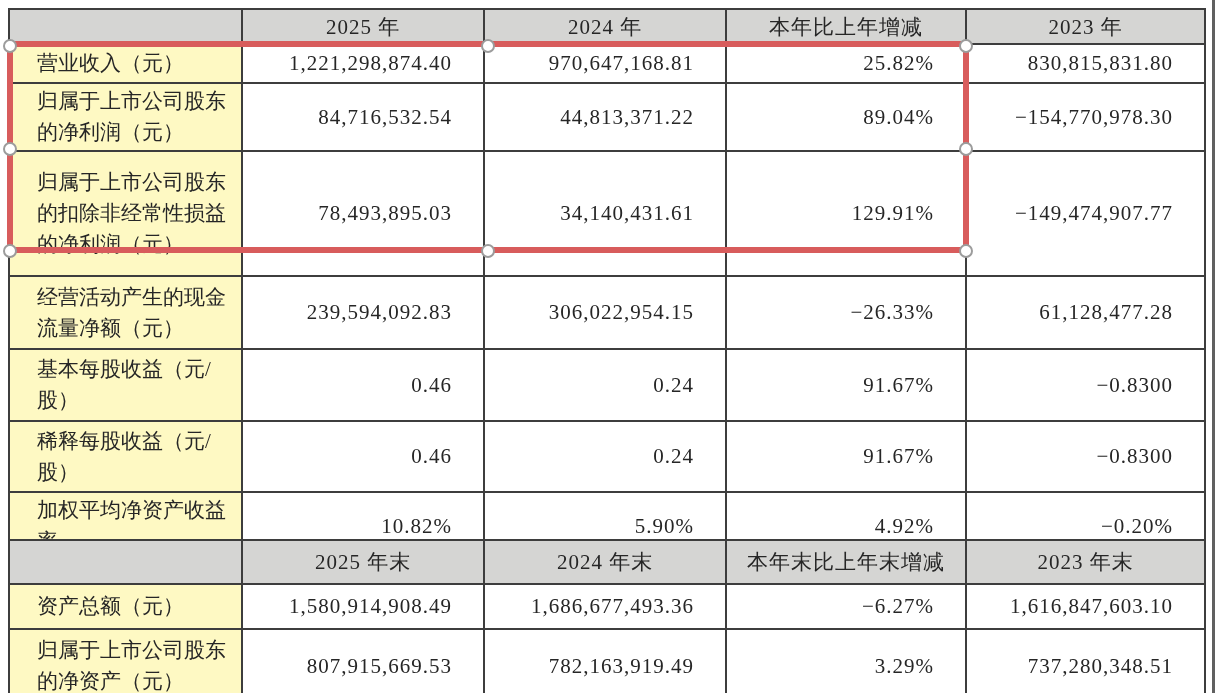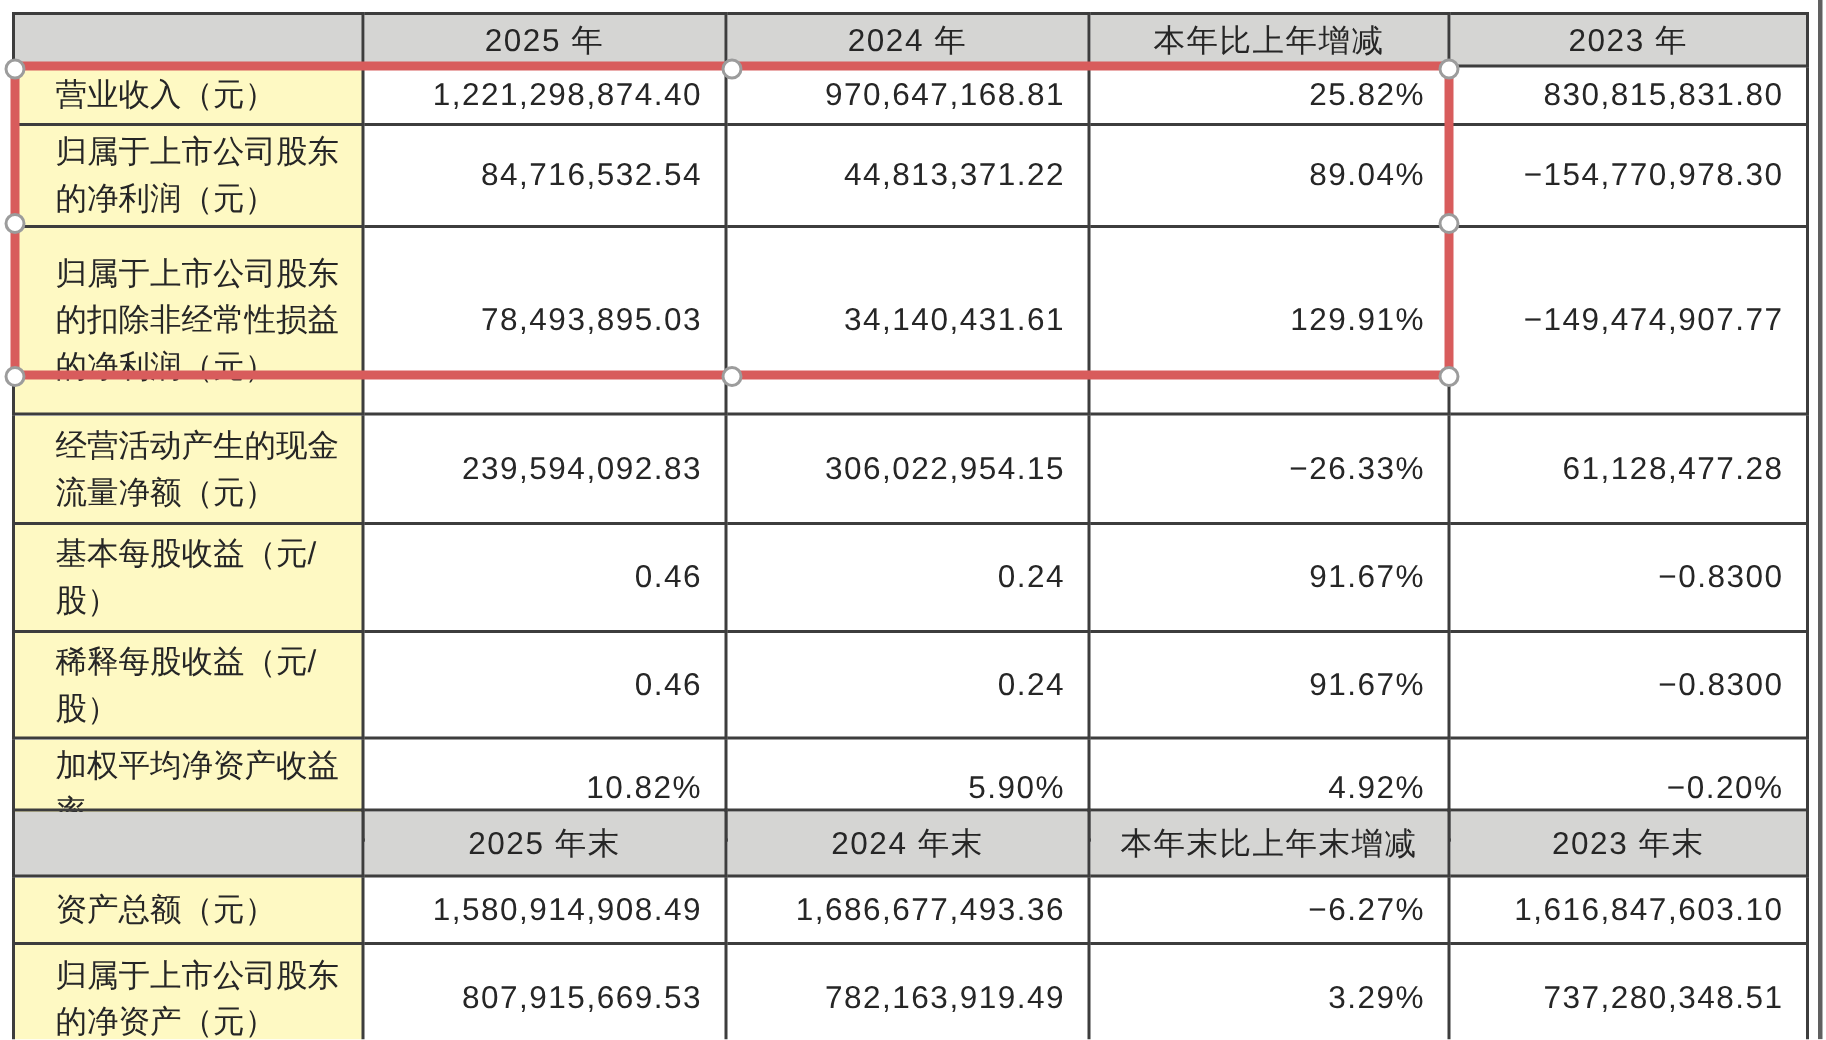--- a/index.html
+++ b/index.html
@@ -1,30 +1,30 @@
 <!DOCTYPE html>
 <html><head>
 <meta charset="utf-8">
 <style>
   html,body{margin:0;padding:0;background:#ffffff;}
   .stage{
     position:relative;width:1217px;height:693px;background:#ffffff;overflow:hidden;
-    font-family:Liberation Sans, sans-serif;color:#262626;
+    font-family:Liberation Serif, serif;color:#262626;
   }
   table.fin{border-collapse:collapse;table-layout:fixed;position:absolute;left:8px;}
   .t1{top:8px;}
   .t2{top:539px;}
   .fin td{
     border:2px solid #3d3d3d;font-size:21px;vertical-align:middle;overflow:hidden;
     box-sizing:border-box;
   }
   col.c0{width:233px;} col.c1{width:242px;} col.c2{width:242px;} col.c3{width:240px;} col.c4{width:239px;}
   .hdr{background:#d5d5d3;text-align:center;letter-spacing:1px;}
   .lbl{background:#fef9c3;text-align:left;padding:2px 10px 2px 27px;line-height:31px;}
-  .num{background:#ffffff;text-align:right;padding-right:15px;letter-spacing:1px;white-space:nowrap;}
+  .num{background:#ffffff;text-align:right;padding-right:31px;letter-spacing:1px;white-space:nowrap;}
   .t1 tr:nth-child(1){height:35px;}
   .t1 tr:nth-child(2){height:39px;}
   .t1 tr:nth-child(3){height:67px;}
   .t1 tr:nth-child(4){height:125px;}
   .t1 tr:nth-child(5){height:73px;}
   .t1 tr:nth-child(6){height:72px;}
   .t1 tr:nth-child(7){height:71px;}
   .t1 tr:nth-child(8){height:66px;}
   .t2 tr:nth-child(1){height:44px;}
   .t2 tr:nth-child(2){height:45px;}

